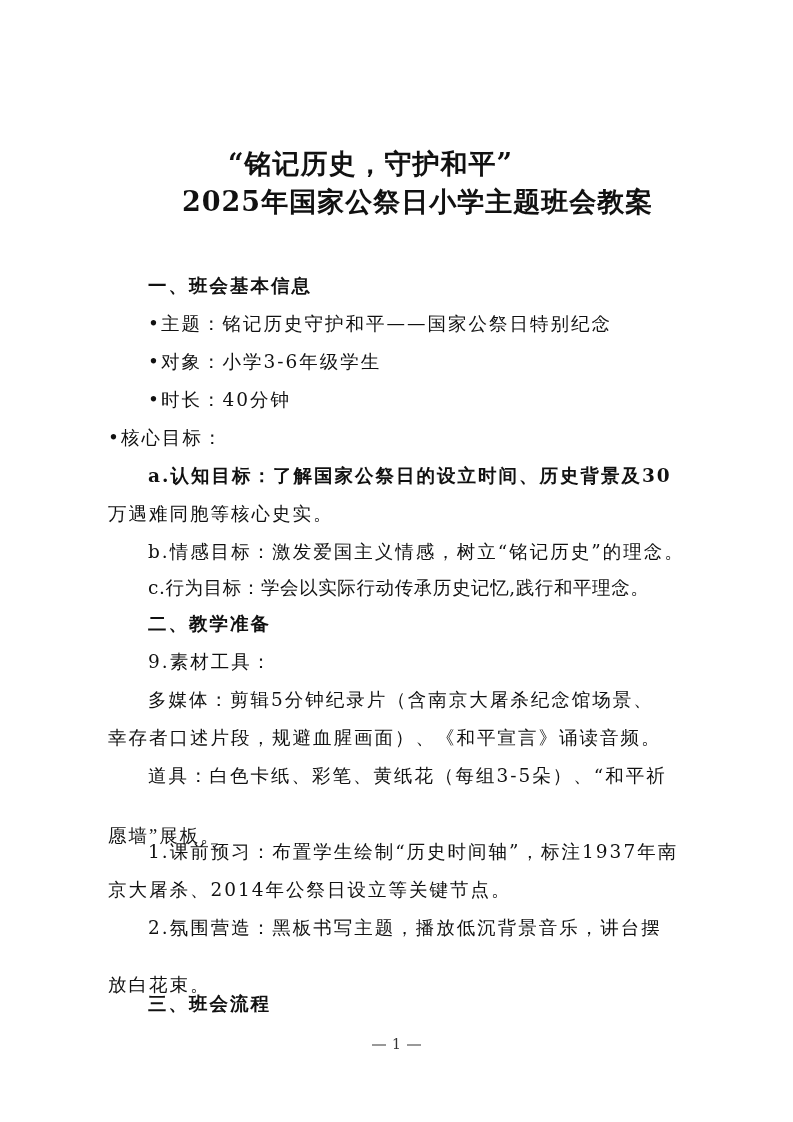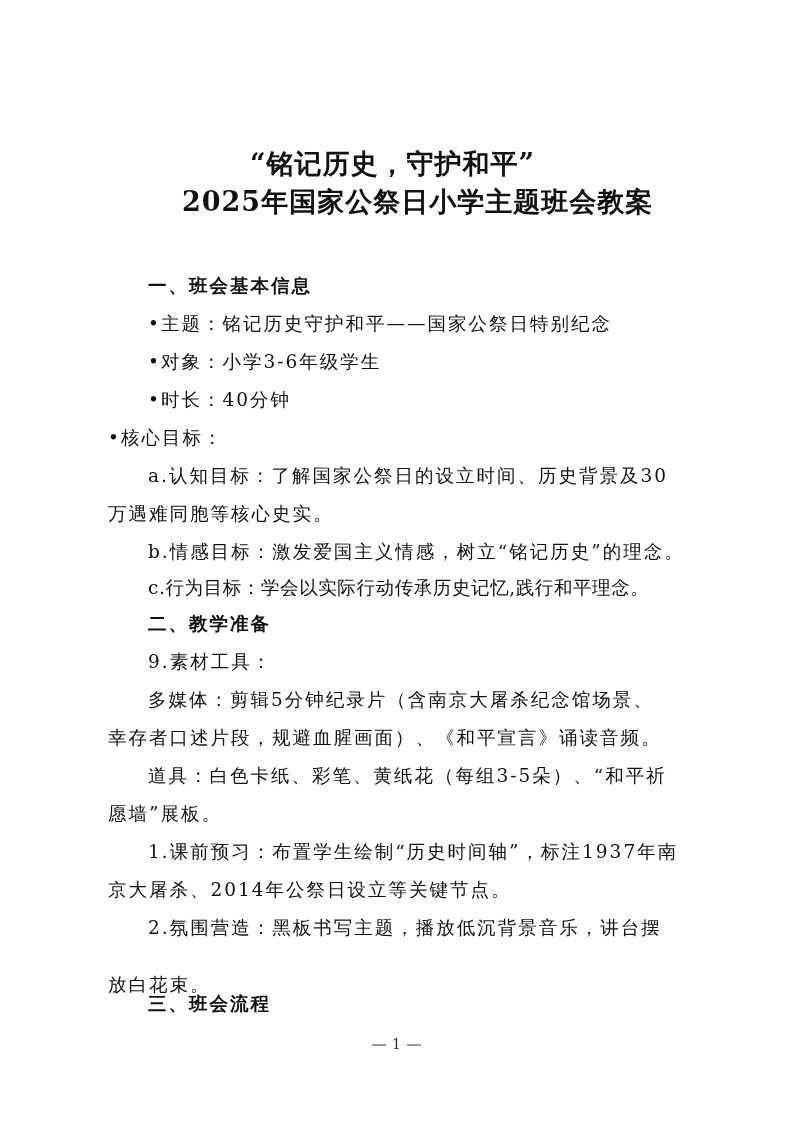--- a/index.html
+++ b/index.html
@@ -1,47 +1,47 @@
 <!DOCTYPE html>
 <html><head>
 <meta charset="utf-8">
 <style>
   html, body { margin:0; padding:0; background:#ffffff; }
   body { width:793px; height:1122px; position:relative; overflow:hidden;
          font-family:"DejaVu Serif","Liberation Serif",serif; color:#111; }
-  .title1 { position:absolute; left:228px; top:146px; font-size:27px; font-weight:bold; letter-spacing:1px; white-space:nowrap;margin-left:22px; }
+  .title1 { position:absolute; left:228px; top:146px; font-size:27px; font-weight:bold; letter-spacing:1px; white-space:nowrap; }
   .title2 { position:absolute; left:182px; top:184px; font-size:27px; font-weight:bold; letter-spacing:1px; white-space:nowrap; }
   .line { position:absolute; font-size:18.5px; white-space:nowrap; letter-spacing:2px; }
   .ind { left:148px; }
   .noind { left:108px; }
   .h { font-weight:bold; }
   .pagenum { position:absolute; left:0; width:793px; top:1036px; text-align:center; font-size:14px; color:#333; }
   .pagenum .dash { display:inline-block; width:14px; height:1.5px; background:#999; vertical-align:middle; margin:0 6px; }
 </style>
 </head>
 <body>
 
 <div class="title1">“铭记历史，守护和平”</div>
 <div class="title2">2025年国家公祭日小学主题班会教案</div>
 
 <div class="line ind h" style="top:273px;">一、班会基本信息</div>
 <div class="line ind" style="top:311px;text-align:right;">•主题：铭记历史守护和平——国家公祭日特别纪念</div>
 <div class="line ind" style="top:349px;">•对象：小学3-6年级学生</div>
 <div class="line ind" style="top:387px;">•时长：40分钟</div>
 <div class="line noind" style="top:425px;">•核心目标：</div>
-<div class="line ind" style="top:463px;">a.认知目标：了解国家公祭日的设立时间、历史背景及30</div>
+<div class="line ind" style="top:463px;font-weight:bold;">a.认知目标：了解国家公祭日的设立时间、历史背景及30</div>
 <div class="line noind" style="top:501px;">万遇难同胞等核心史实。</div>
 <div class="line ind" style="top:539px;">b.情感目标：激发爱国主义情感，树立“铭记历史”的理念。</div>
 <div class="line ind" style="top:575px;letter-spacing:0.6px;text-align:right;">c.行为目标：学会以实际行动传承历史记忆,践行和平理念。</div>
 <div class="line ind h" style="top:611px;">二、教学准备</div>
 <div class="line ind" style="top:649px;">9.素材工具：</div>
 <div class="line ind" style="top:687px;">多媒体：剪辑5分钟纪录片（含南京大屠杀纪念馆场景、</div>
 <div class="line noind" style="top:725px;">幸存者口述片段，规避血腥画面）、《和平宣言》诵读音频。</div>
 <div class="line ind" style="top:763px;">道具：白色卡纸、彩笔、黄纸花（每组3-5朵）、“和平祈</div>
-<div class="line noind" style="top:801px;">愿墙”展板。</div>
+<div class="line noind" style="top:823px;font-family:Liberation Serif, serif;">愿墙”展板。</div>
 <div class="line ind" style="top:839px;">1.课前预习：布置学生绘制“历史时间轴”，标注1937年南</div>
 <div class="line noind" style="top:877px;">京大屠杀、2014年公祭日设立等关键节点。</div>
 <div class="line ind" style="top:915px;">2.氛围营造：黑板书写主题，播放低沉背景音乐，讲台摆</div>
 <div class="line noind" style="top:953px;margin-top:19px;">放白花束。</div>
 <div class="line ind h" style="top:991px;">三、班会流程</div>
 
 <div class="pagenum">
   <span class="dash"></span><span>1</span><span class="dash"></span>
 </div>
 

